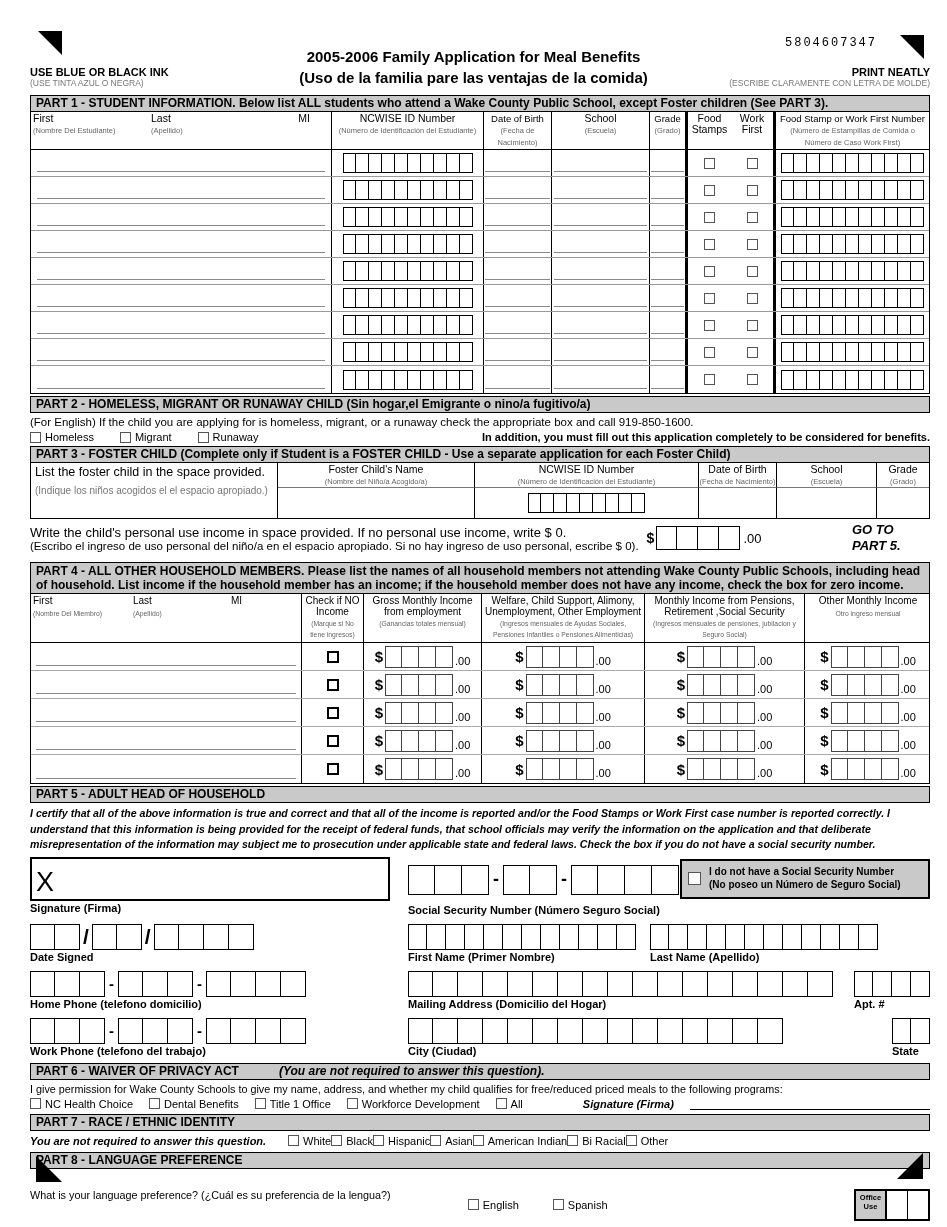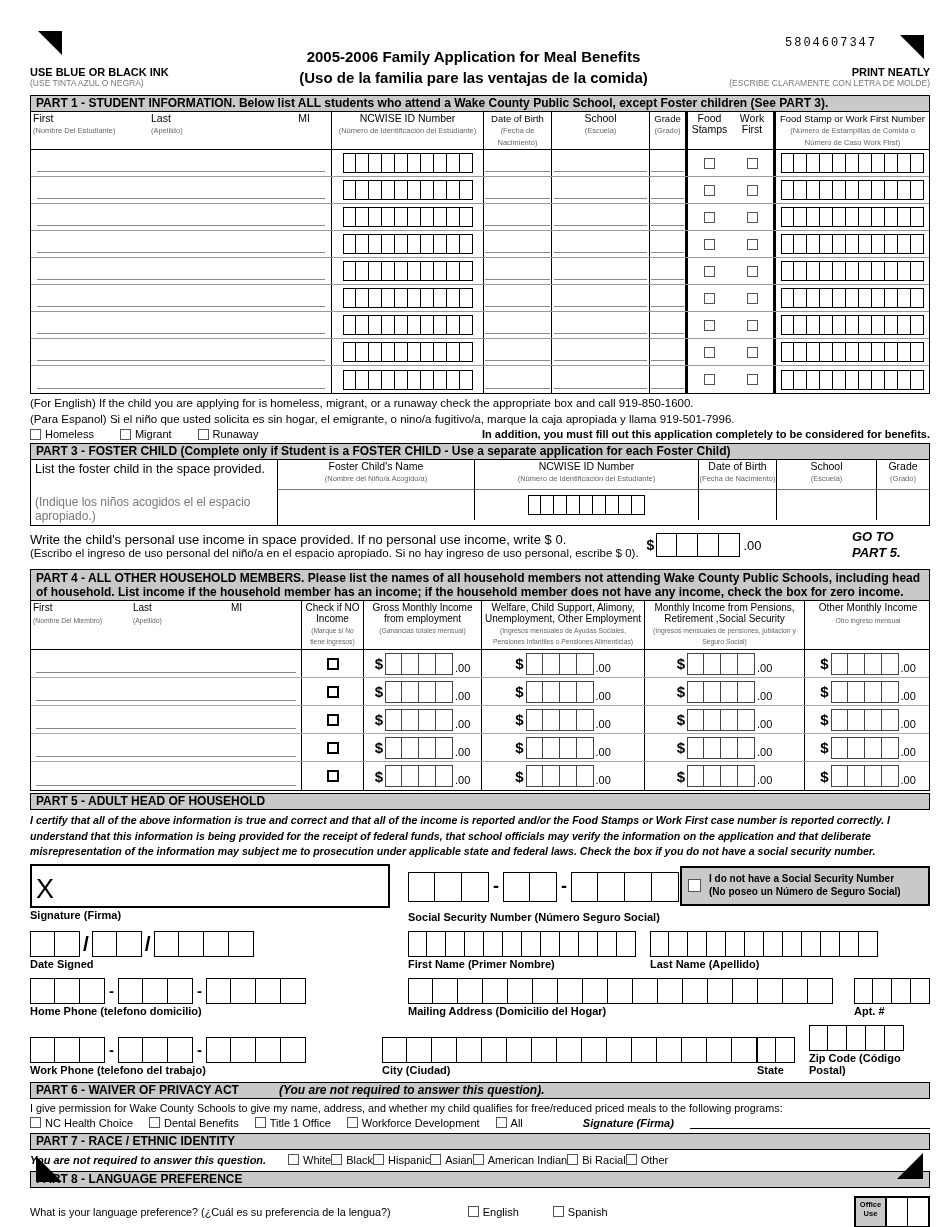--- a/index.html
+++ b/index.html
@@ -54,21 +54,21 @@
   
   .p2txt { font-size:11.5px; line-height:14px; margin-top:2px; }
   .p2row { display:flex; align-items:center; margin:2px 0 3px 0; }
   .p2row .optwrap { display:flex; gap:26px; }
   .p2note { margin-left:auto; font-weight:bold; font-size:11px; }
 
   
   .p3 { display:grid; grid-template-columns:247px 196px 224px 78px 100px 53px; border:1px solid #000; border-top:none; }
   .p3side { grid-row:1/3; border-right:1px solid #000; padding:2px 4px; }
   .p3side .en { font-size:12.5px; line-height:15px; }
-  .p3side .es { font-size:12px; color:#777; margin-top:18px; }
+  .p3side .es { font-size:10px; color:#777; margin-top:5px; }
   .p3h { text-align:center; font-size:10.5px; line-height:11px; padding-top:1px; border-bottom:1px solid #777; }
   .p3d { height:30px; display:flex; align-items:center; justify-content:center; }
   .p3 .vb { border-left:1px solid #000; }
 
   .incrow { display:flex; align-items:center; margin:3px 0 2px 0; }
   .inctxt .en { font-size:13px; }
   .inctxt .es { font-size:11.5px; }
   .incbox { display:flex; align-items:center; margin-left:8px; }
   .dollar { font-weight:bold; font-size:14px; margin-right:2px; }
   .cents { font-size:13px; margin-left:3px; }
@@ -108,21 +108,21 @@
   
   .barflex { display:flex; align-items:baseline; gap:40px; }
   .barnote { font-style:italic; }
   .p6perm { font-size:10.8px; margin-top:3px; }
   .p6row { display:flex; align-items:center; gap:16px; margin:3px 0 4px 0; }
   .p6sig { font-style:italic; font-weight:bold; font-size:11px; margin-left:44px; }
   .p6line { flex:1; border-bottom:1px solid #000; height:12px; }
   .p7row { display:flex; align-items:center; margin:4px 0 5px 0; }
   .p7note { font-weight:bold; font-style:italic; font-size:11px; width:258px; }
   .p7opts { flex:1; display:flex; }
-  .p8row { display:flex; align-items:center; margin-top:8px; }
+  .p8row { display:flex; margin-top:20px; }
   .p8q { font-size:10.8px; }
   .p8opts { display:flex; gap:34px; margin-left:58px;padding-left:19px; }
   .office { margin-left:auto; display:flex; border:2px solid #000; }
   .office .olbl { background:#c9c9c9; width:30px; font-size:7.5px; font-weight:bold; text-align:center; padding:2px 1px; line-height:9px; border-right:1px solid #000; }
   .office .oc { width:21px; height:28px; background:#fff; border-left:1px solid #000; }
   .office .oc:first-of-type { border-left:none; }
   .tri-bl { position:absolute; left:36px; bottom:45px; width:0; height:0; border-bottom:26px solid #000; border-right:26px solid transparent; }
   .tri-br { position:absolute; right:24px; bottom:48px; width:0; height:0; border-bottom:26px solid #000; border-left:26px solid transparent; }
 </style>
 </head>
@@ -601,22 +601,22 @@
               <span class="bx"></span>
               <span class="bx"></span>
               <span class="bx"></span>
               <span class="bx"></span>
               <span class="bx"></span>
             </span>
           </div>
         </div>
     </div>
 
+    <div class="bar">PART 2 - HOMELESS, MIGRANT OR RUNAWAY CHILD (Sin hogar,el Emigrante o nino/a fugitivo/a)</div>
     <div class="p2txt">(For English) If the child you are applying for is homeless, migrant, or a runaway check the appropriate box and call 919-850-1600.</div>
-    <div class="p2txt">(Para Espanol) Si el niño que usted solicita es sin hogar, el emigrante, o nino/a fugitivo/a, marque la caja apropiada y llama 919-501-7996.</div>
     <div class="p2row">
       <div class="optwrap">
           <span class="opt">
             <span class="cb"></span>
             <span class="optlbl">Homeless</span>
           </span>
           <span class="opt">
             <span class="cb"></span>
             <span class="optlbl">Migrant</span>
           </span>
@@ -1144,32 +1144,20 @@
       </div>
       <div class="fblk" style="margin-left:auto">
         <div class="grp">
             <span class="cells md">
               <span class="bx"></span>
               <span class="bx"></span>
             </span>
           </div>
         <div class="flabel">State</div>
       </div>
-      <div class="fblk" style="margin-left:14px">
-        <div class="grp">
-            <span class="cells md">
-              <span class="bx"></span>
-              <span class="bx"></span>
-              <span class="bx"></span>
-              <span class="bx"></span>
-              <span class="bx"></span>
-            </span>
-          </div>
-        <div class="flabel">Zip Code (Código Postal)</div>
-      </div>
     </div>
 
     <div class="bar" style="margin-top:6px">
       <span class="barflex">
           <span>PART 6 - WAIVER OF PRIVACY ACT</span>
           <span class="barnote">(You are not required to answer this question).</span>
         </span>
     </div>
     <div class="p6perm">I give permission for Wake County Schools to give my name, address, and whether my child qualifies for free/reduced priced meals to the following programs:</div>
     <div class="p6row">

